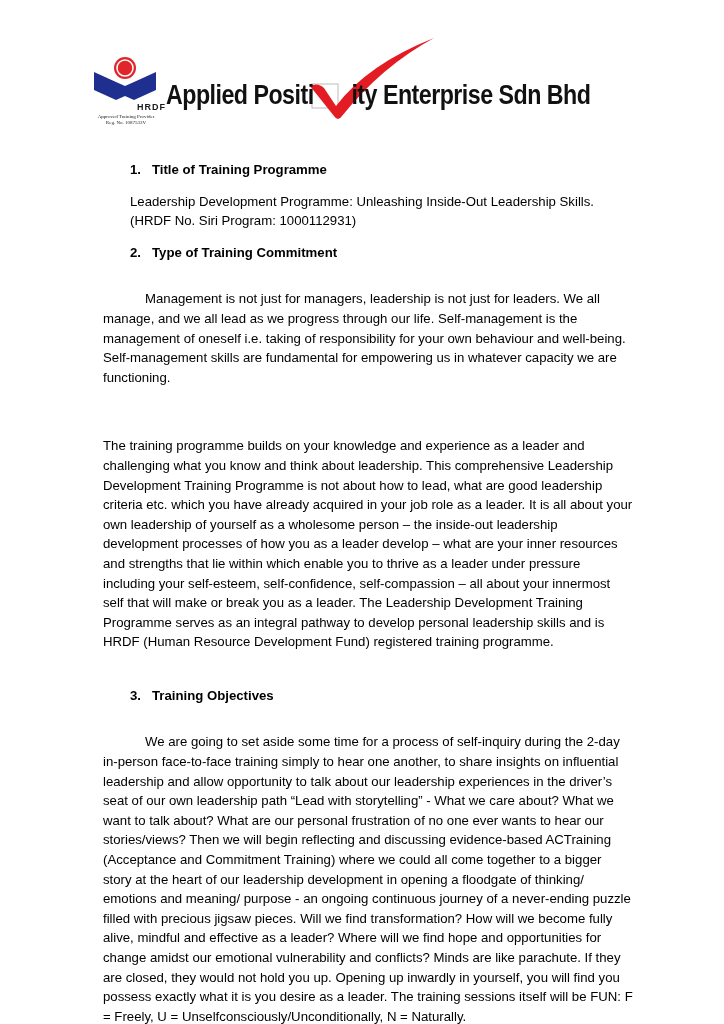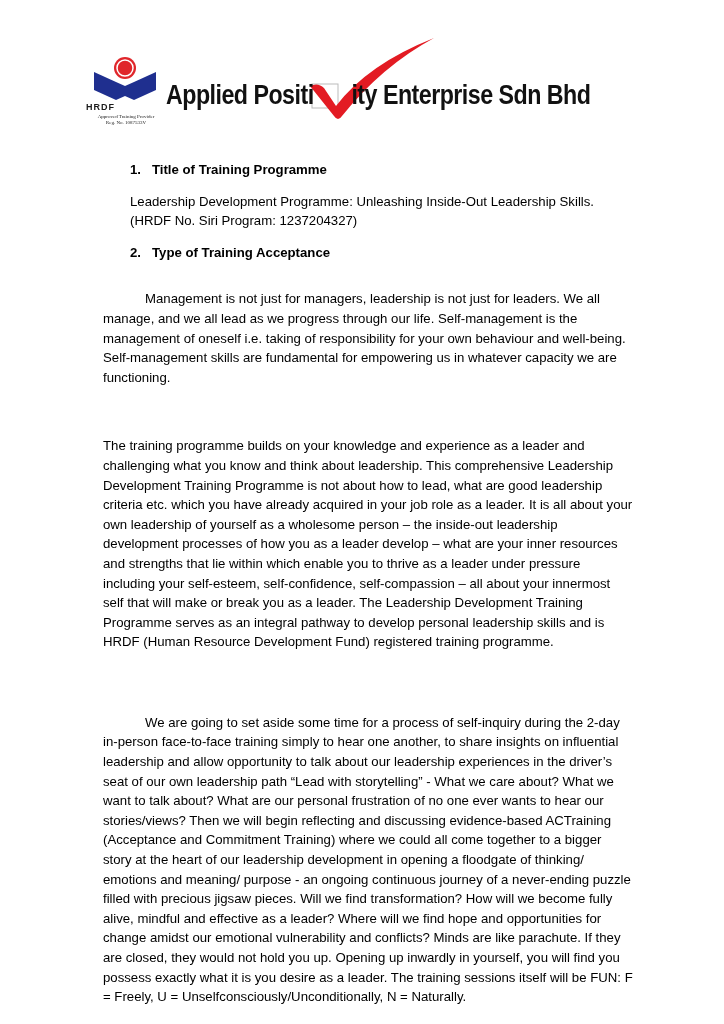--- a/index.html
+++ b/index.html
@@ -34,21 +34,21 @@
       left: 6px;
       top: 0;
       width: 66px;
       height: 46px;
     }
     .hrdf-wordmark {
       position: absolute;
       left: 0;
       top: 46px;
       width: 80px;
-      text-align: left;
+      text-align: right;
       font-family: "Liberation Sans", sans-serif;
       font-weight: bold;
       font-size: 9px;
       letter-spacing: 1px;
       color: #1b1b1b;
     }
     .hrdf-sub {
       position: absolute;
       left: 0;
       top: 58px;
@@ -146,36 +146,39 @@
 </div>
 
 <div class="content">
 
   <section>
     <h3 class="section-heading">
       <span class="num">1.</span><span>Title of Training Programme</span>
     </h3>
     <div class="indented-block">
       <p>Leadership Development Programme: Unleashing Inside-Out Leadership Skills.</p>
-      <p>(HRDF No. Siri Program:  1237204327)</p>
+      <p>(HRDF No. Siri Program:  1000112931)</p>
     </div>
   </section>
 
   <div class="spacer-sm"></div>
 
   <section>
     <h3 class="section-heading">
-      <span class="num">2.</span><span>Type of Training Acceptance</span>
+      <span class="num">2.</span><span>Type of Training Commitment</span>
     </h3>
     <div class="spacer-sm"></div>
     <p class="para first-indent">Management is not just for managers, leadership is not just for leaders. We all manage, and we all lead as we progress through our life. Self-management is the management of oneself i.e. taking of responsibility for your own behaviour and well-being. Self-management skills are fundamental for empowering us in whatever capacity we are functioning.</p>
     <div class="spacer-md"></div>
     <p class="para">The training programme builds on your knowledge and experience as a leader and challenging what you know and think about leadership. This comprehensive Leadership Development Training Programme is not about how to lead, what are good leadership criteria etc. which you have already acquired in your job role as a leader. It is all about your own leadership of yourself as a wholesome person – the inside-out leadership development processes of how you as a leader develop – what are your inner resources and strengths that lie within which enable you to thrive as a leader under pressure including your self-esteem, self-confidence, self-compassion – all about your innermost self that will make or break you as a leader. The Leadership Development Training Programme serves as an integral pathway to develop personal leadership skills and is HRDF (Human Resource Development Fund) registered training programme.</p>
   </section>
 
   <div class="spacer-md"></div>
 
   <section>
+    <h3 class="section-heading">
+      <span class="num">3.</span><span>Training Objectives</span>
+    </h3>
     <div class="spacer-sm"></div>
     <p class="para first-indent">We are going to set aside some time for a process of self-inquiry during the 2-day in-person face-to-face training simply to hear one another, to share insights on influential leadership and allow opportunity to talk about our leadership experiences in the driver’s seat of our own leadership path “Lead with storytelling” - What we care about? What we want to talk about? What are our personal frustration of no one ever wants to hear our stories/views? Then we will begin reflecting and discussing evidence-based ACTraining (Acceptance and Commitment Training) where we could all come together to a bigger story at the heart of our leadership development in opening a floodgate of thinking/ emotions and meaning/ purpose - an ongoing continuous journey of a never-ending puzzle filled with precious jigsaw pieces. Will we find transformation? How will we become fully alive, mindful and effective as a leader? Where will we find hope and opportunities for change amidst our emotional vulnerability and conflicts? Minds are like parachute. If they are closed, they would not hold you up. Opening up inwardly in yourself, you will find you possess exactly what it is you desire as a leader. The training sessions itself will be FUN: F = Freely, U = Unselfconsciously/Unconditionally, N = Naturally.</p>
   </section>
 
 </div>
 
 </body></html>

